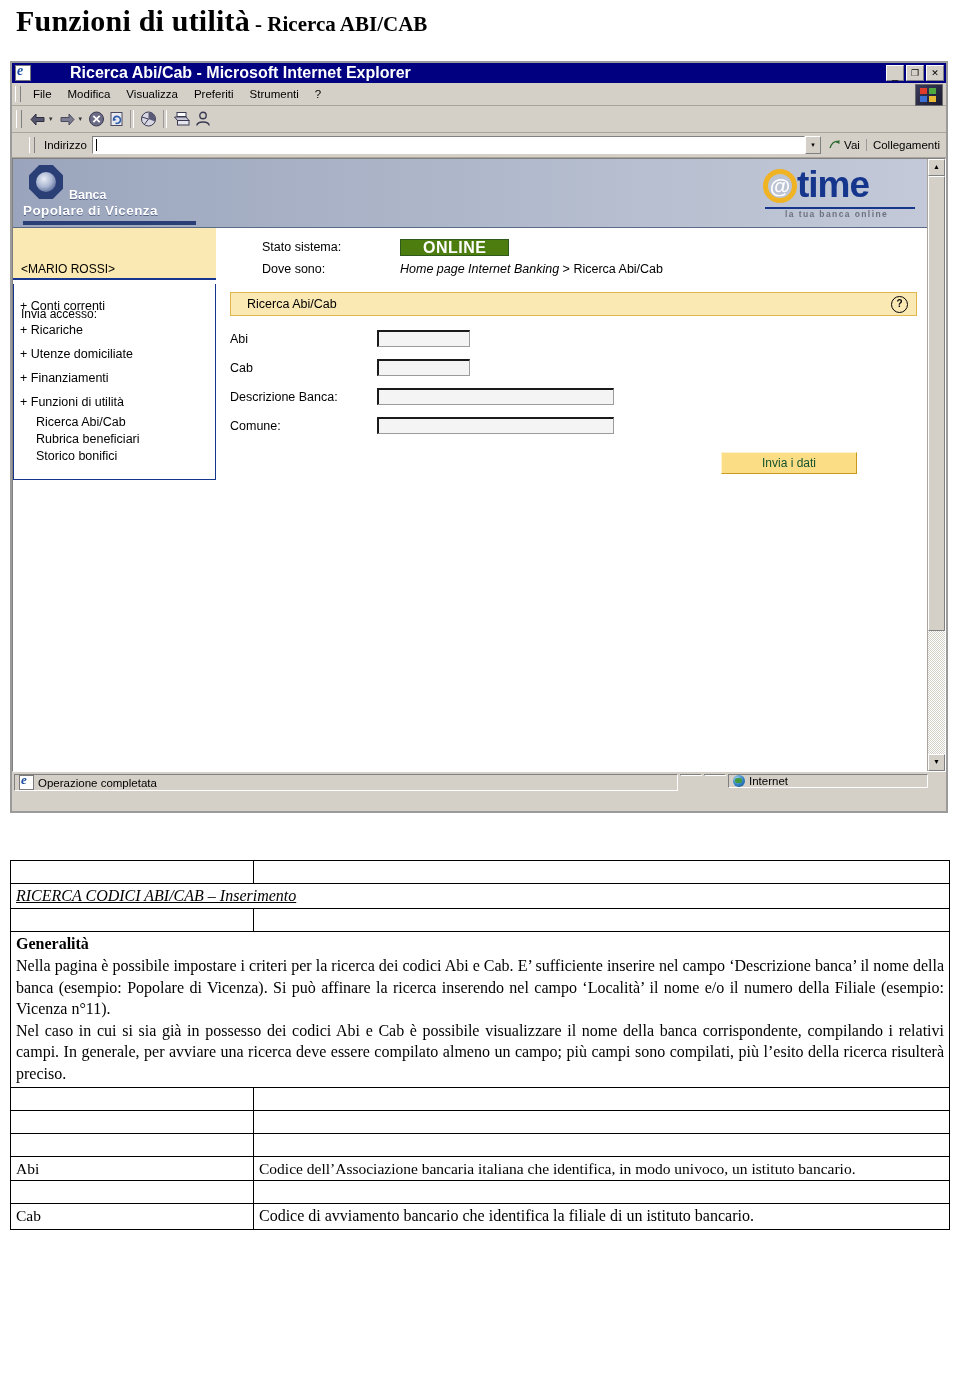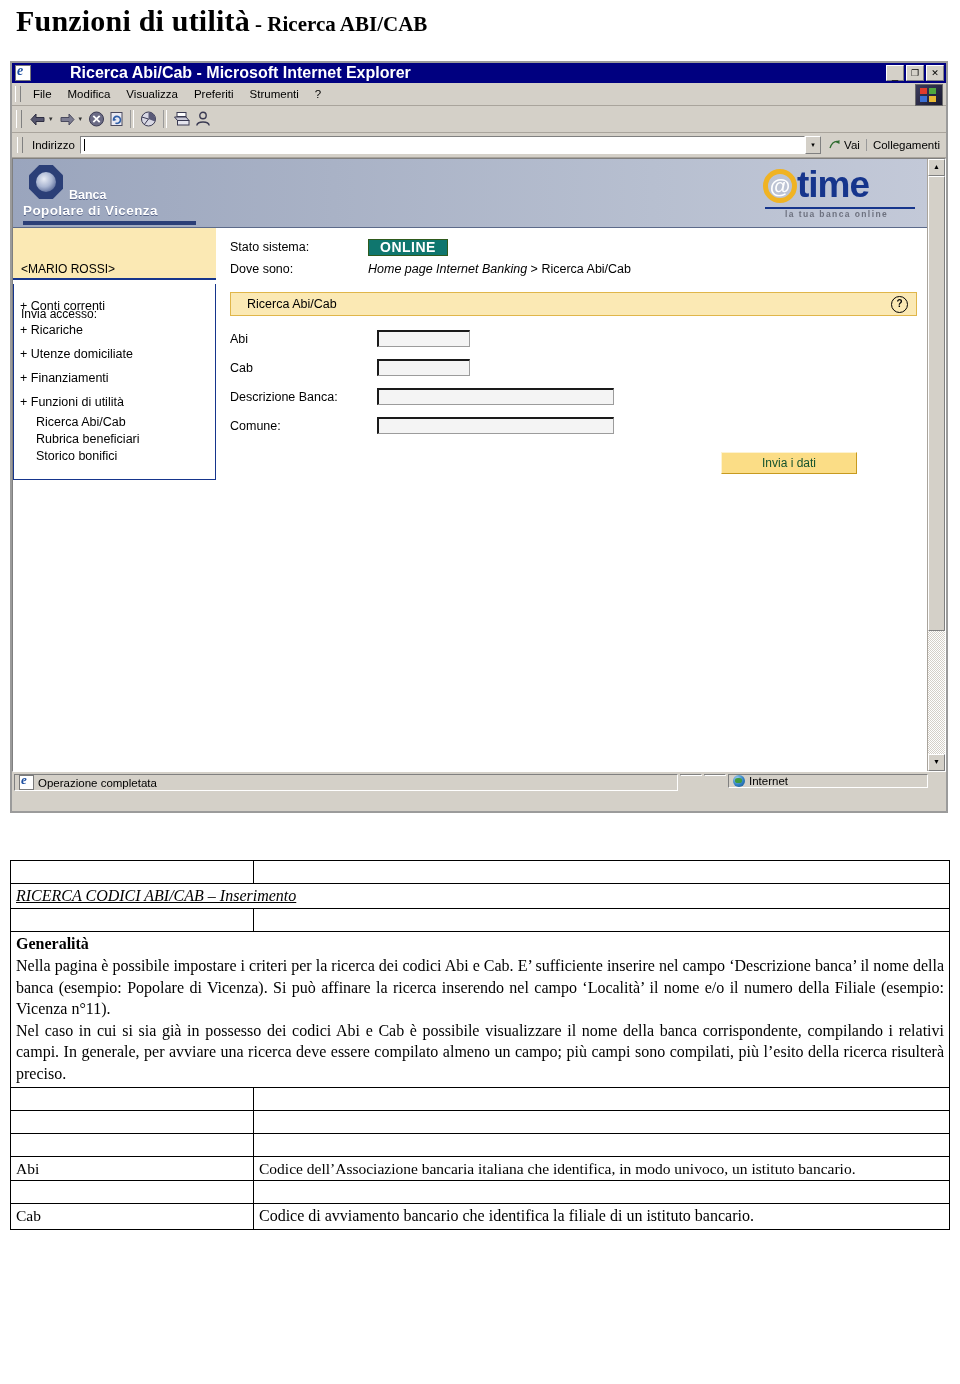--- a/index.html
+++ b/index.html
@@ -172,21 +172,21 @@
     font-size: 7px; line-height: 7px; color: #333; padding: 0 4px 0 1px;
   }
 
   
   .addrbar {
     height: 24px;
     display: flex;
     align-items: center;
     background: #d4d0c8;
     border-bottom: 1px solid #a9a49c;
-    padding-left: 2px;
+    padding-left: 14px;
   }
   .addr-label {
     font-family: "Liberation Sans", sans-serif;
     font-size: 11.5px;
     padding: 0 5px;
     white-space: nowrap;
   }
   .addr-input {
     flex: 1 1 auto;
     height: 18px;
@@ -366,28 +366,28 @@
   }
 
   
   .status-rows { padding: 8px 0 0 14px; }
   .st-row {
     display: flex; align-items: center;
     line-height: 22px;
     font-family: "Liberation Sans", sans-serif;
     font-size: 12.5px;
   }
-  .st-label { width: 138px; flex: 0 0 auto; white-space: nowrap; }
+  .st-label { width: 138px; flex: 0 0 auto; white-space: nowrap; margin-left: 32px; }
   .st-online {
-    background: #0f766e;
+    background: #4d7c0f;
     border: 1px solid #2f5a1d;
     color: #ffffff;
     font-weight: bold;
-    font-size: 14px;
-    padding: 0 11px;
+    font-size: 16px;
+    padding: 0 22px;
     line-height: 15px;
     letter-spacing: .5px;
   }
   .st-crumb { white-space: nowrap; }
   .st-crumb i { font-style: italic; }
 
   
   .panel-head {
     margin: 12px 10px 0 14px;
     height: 24px;

